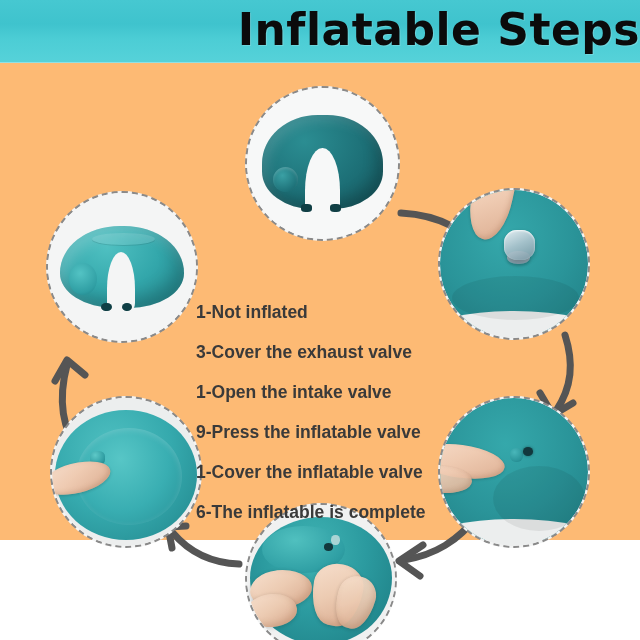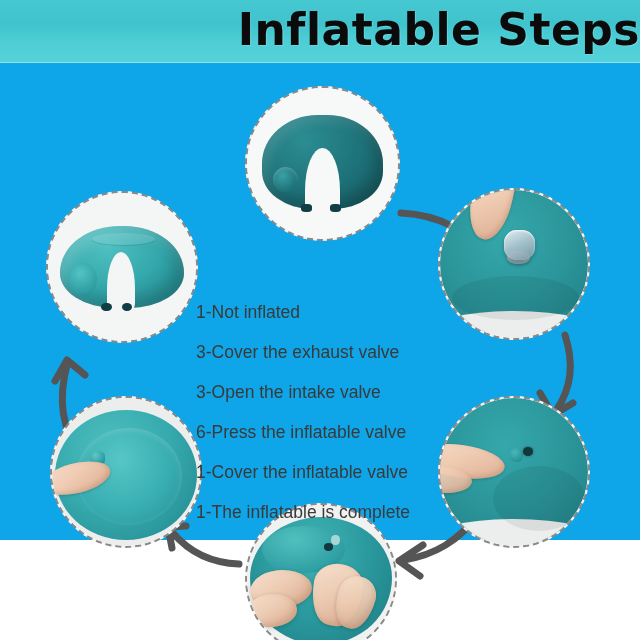--- a/index.html
+++ b/index.html
@@ -39,21 +39,22 @@
     text-shadow: 1px 1px 0 rgba(255,255,255,0.18);
     white-space: nowrap;
   }
 
   
   #stage {
     position: absolute;
     left: 0; top: 63px;
     width: 640px;
     height: 477px;
-    background: #0ea5e9;
+    background: #fdba74;
+    font-weight: bold;
   }
 
   
   .node {
     position: absolute;
     border-radius: 50%;
     border: 2px dashed #8a8a8a;
     background: #f3f4f4;
     overflow: hidden;
     box-sizing: border-box;
@@ -449,19 +450,19 @@
       <div class="uin-notch"></div>
       <div class="uin-bump"></div>
       <div class="uin-foot l"></div>
       <div class="uin-foot r"></div>
     </div>
   </div>
 
   <div id="steps">
     <div class="step-line">1-Not inflated</div>
     <div class="step-line">3-Cover the exhaust valve</div>
-    <div class="step-line">3-Open the intake valve</div>
-    <div class="step-line">6-Press the inflatable valve</div>
+    <div class="step-line">1-Open the intake valve</div>
+    <div class="step-line">9-Press the inflatable valve</div>
     <div class="step-line">1-Cover the inflatable valve</div>
-    <div class="step-line">1-The inflatable is complete</div>
+    <div class="step-line">6-The inflatable is complete</div>
   </div>
 
 </div>
 
 </body></html>

